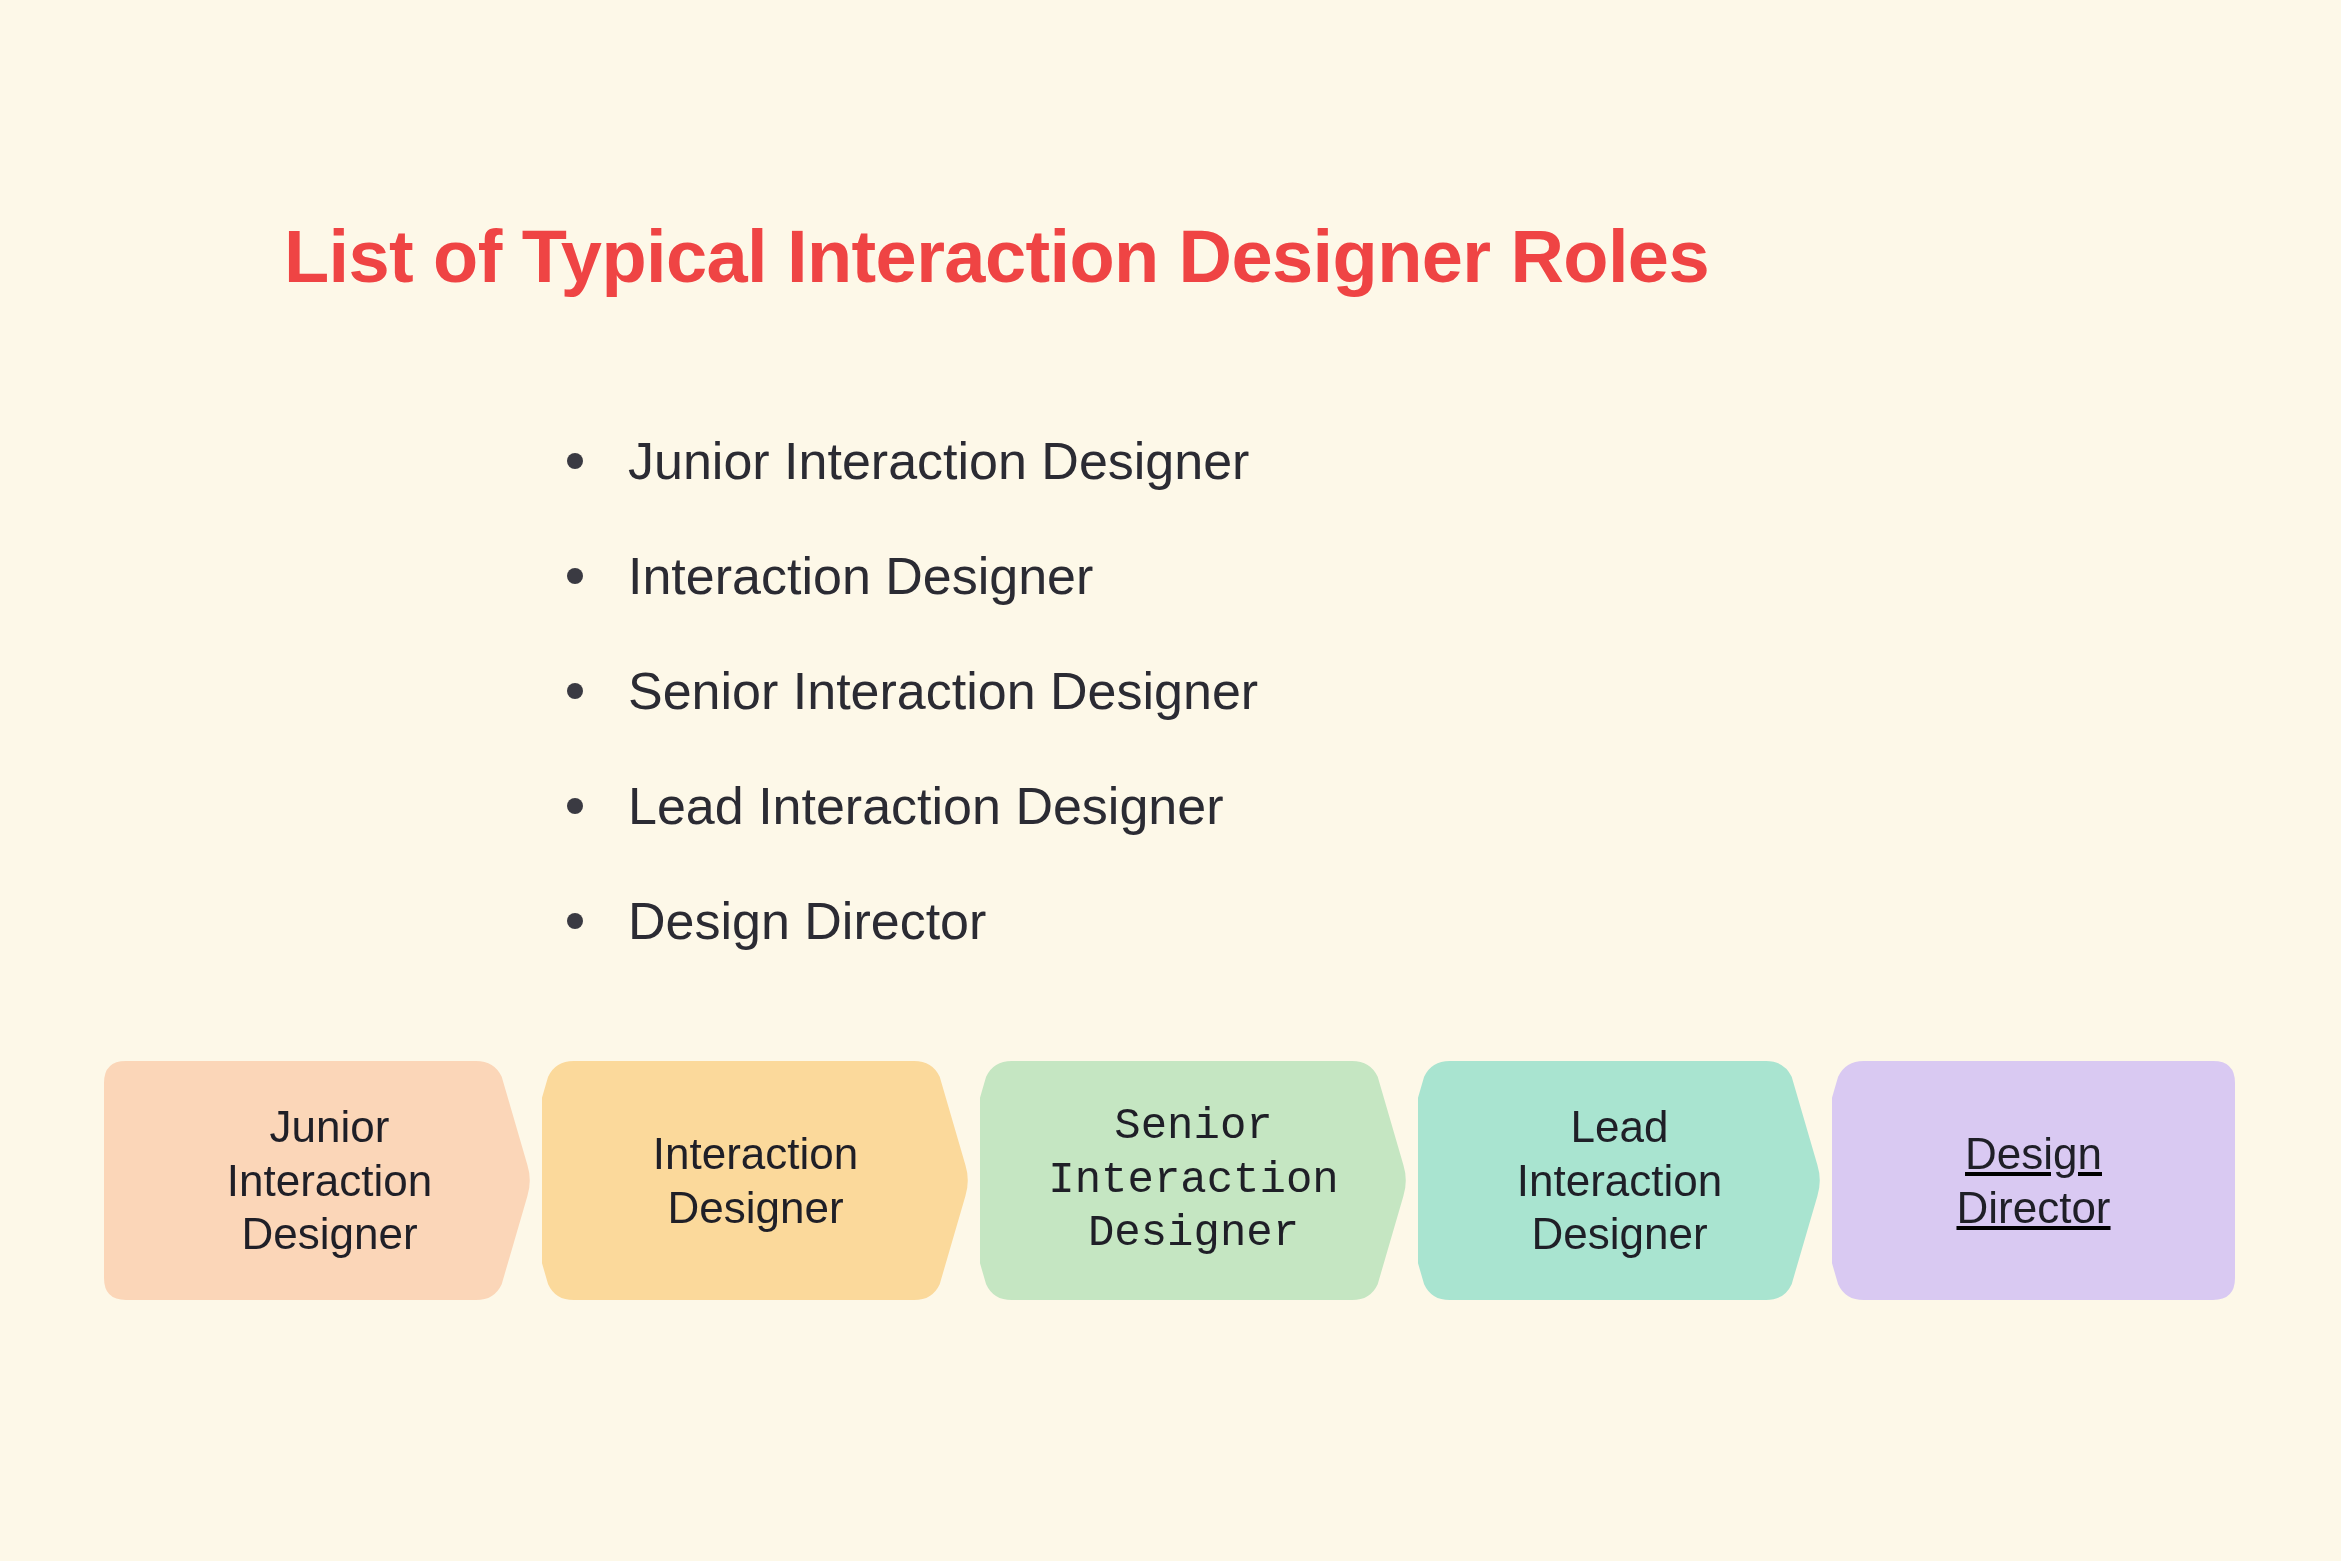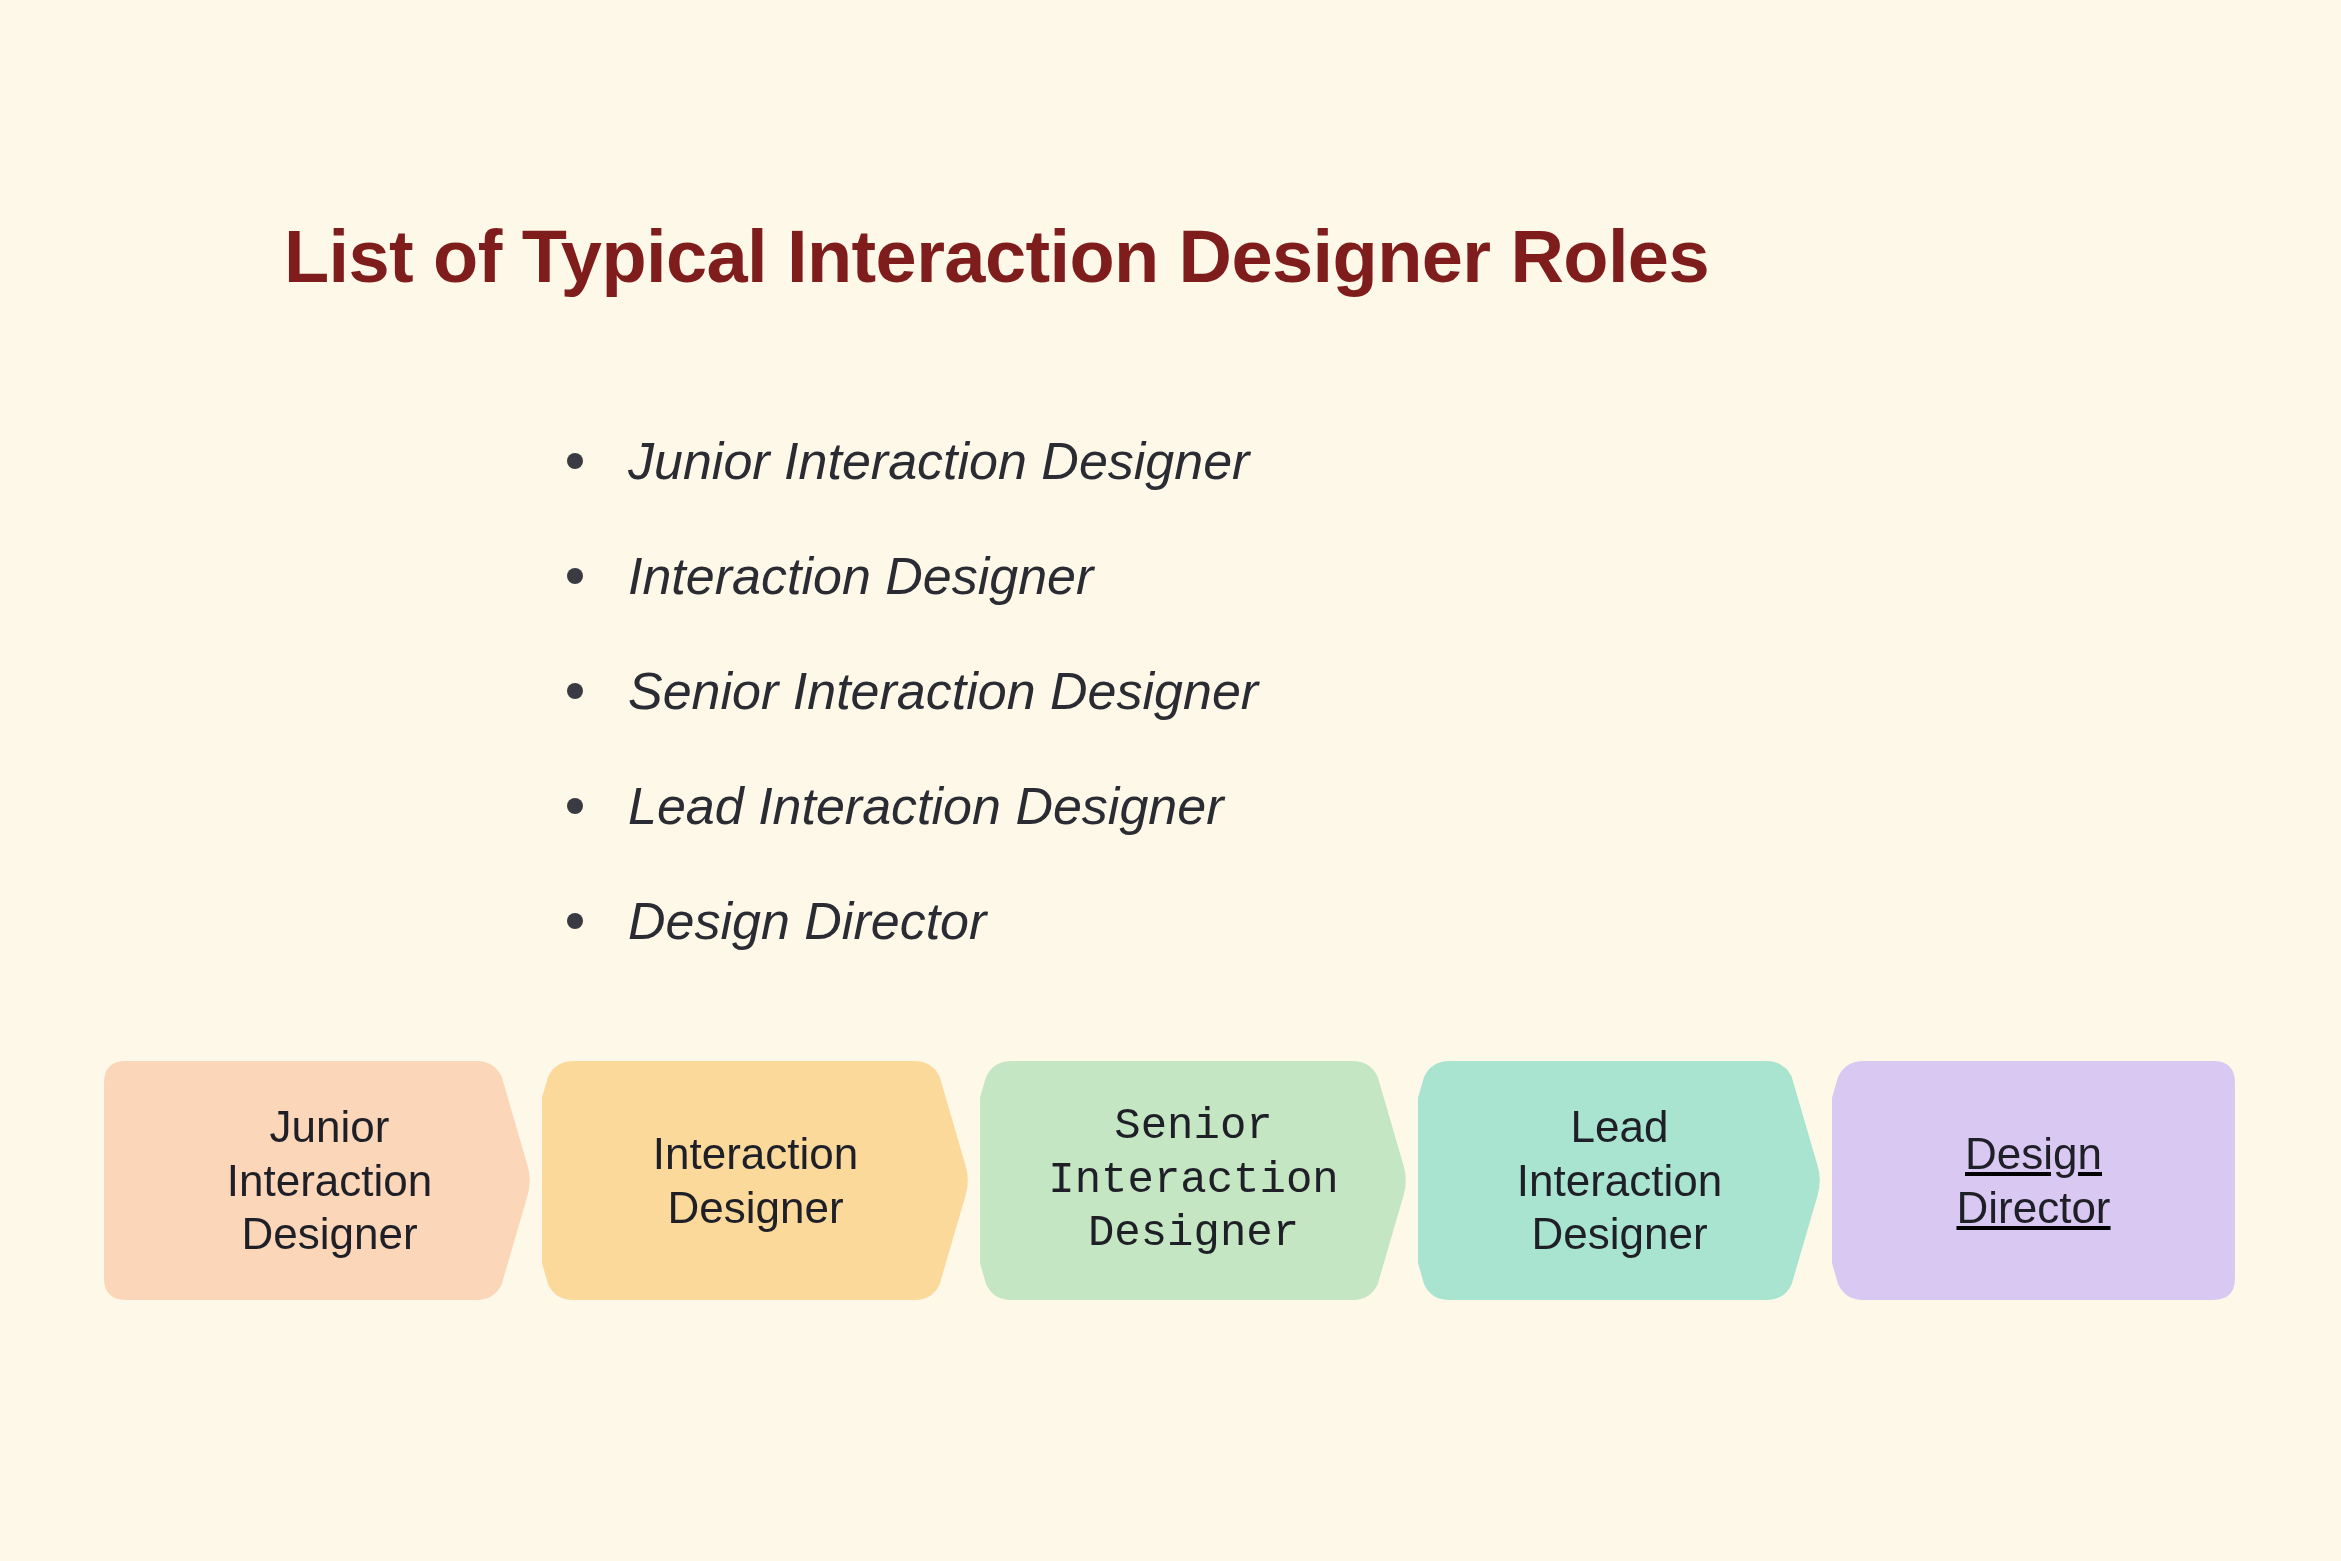--- a/index.html
+++ b/index.html
@@ -21,21 +21,21 @@
     background: #FDF8E8;
   }
 
   
   #page-title {
     position: absolute;
     left: 284px;
     top: 163px;
     font-size: 74px;
     font-weight: bold;
-    color: #7f1d1d;
+    color: #ef4444;
     letter-spacing: -0.6px;
     white-space: nowrap;
     line-height: 1.2;
   }
 
   
   #roles-list {
     position: absolute;
     left: 552px;
     top: 403px;
@@ -45,21 +45,20 @@
   }
   #roles-list li {
     position: relative;
     height: 115px;
     padding-left: 76px;
     font-size: 52px;
     color: #2B2B33;
     white-space: nowrap;
     display: flex;
     align-items: center;
-    font-style: italic;
   }
   #roles-list li .bullet-dot {
     position: absolute;
     left: 15.2px;
     top: 50%;
     transform: translateY(-50%);
     width: 16px;
     height: 16px;
     border-radius: 50%;
     background: #3A3A42;

